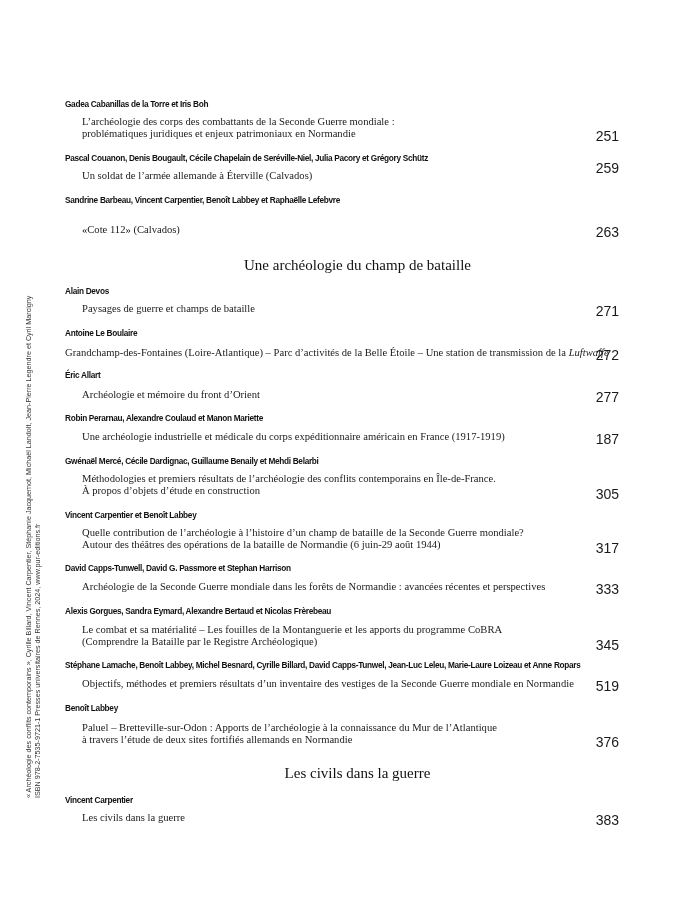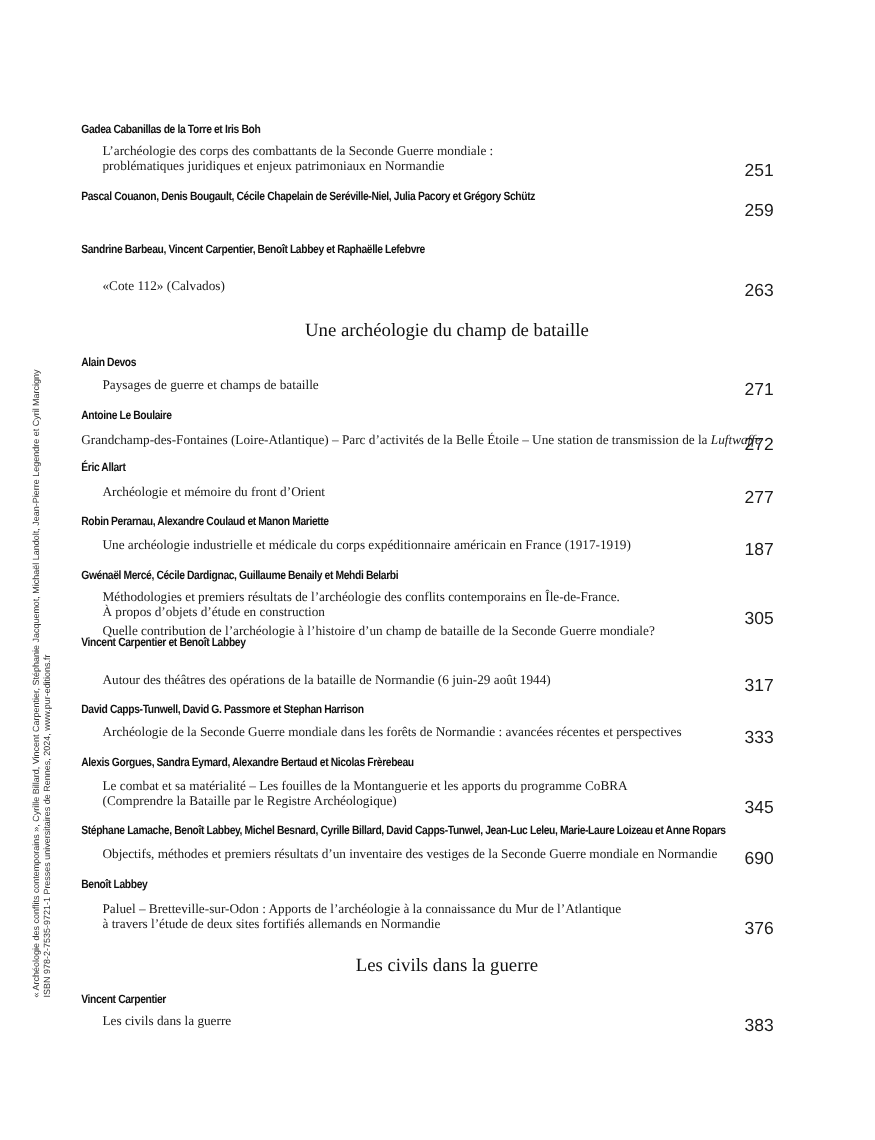--- a/index.html
+++ b/index.html
@@ -81,20 +81,21 @@
     <div>« Archéologie des conflits contemporains », Cyrille Billard, Vincent Carpentier, Stéphanie Jacquemot, Michaël Landolt, Jean-Pierre Legendre et Cyril Marcigny</div>
     <div>ISBN 978-2-7535-9721-1 Presses universitaires de Rennes, 2024, www.pur-editions.fr</div>
   </div>
 
   <div class="author" style="top:98px">Gadea Cabanillas de la Torre et Iris Boh</div>
   <div class="title" style="top:116px">L’archéologie des corps des combattants de la Seconde Guerre mondiale :</div>
   <div class="title" style="top:128px">problématiques juridiques et enjeux patrimoniaux en Normandie</div>
   <div class="pagenum" style="top:128px">251</div>
 
   <div class="author" style="top:152px">Pascal Couanon, Denis Bougault, Cécile Chapelain de Seréville-Niel, Julia Pacory et Grégory Schütz</div>
+  <div class="title" style="top:170px">Un soldat de l’armée allemande à Éterville (Calvados)</div>
   <div class="pagenum" style="top:160px">259</div>
 
   <div class="author" style="top:194px">Sandrine Barbeau, Vincent Carpentier,  Benoît Labbey et Raphaëlle Lefebvre</div>
   <div class="title" style="top:224px">«Cote 112» (Calvados)</div>
   <div class="pagenum" style="top:224px">263</div>
 
   <div class="section-heading" style="top:257px">Une archéologie du champ de bataille</div>
 
   <div class="author" style="top:285px">Alain Devos</div>
   <div class="title" style="top:303px">Paysages de guerre et champs de bataille</div>
@@ -111,36 +112,36 @@
   <div class="author" style="top:412px">Robin Perarnau,  Alexandre Coulaud et Manon Mariette</div>
   <div class="title" style="top:431px">Une archéologie industrielle et médicale du corps expéditionnaire américain en France (1917-1919)</div>
   <div class="pagenum" style="top:431px">187</div>
 
   <div class="author" style="top:455px">Gwénaël Mercé, Cécile Dardignac, Guillaume Benaily et Mehdi Belarbi</div>
   <div class="title" style="top:473px">Méthodologies et premiers résultats de l’archéologie des conflits contemporains en Île-de-France.</div>
   <div class="title" style="top:485px">À propos d’objets d’étude en construction</div>
   <div class="pagenum" style="top:486px">305</div>
 
   <div class="author" style="top:509px">Vincent Carpentier et Benoît Labbey</div>
-  <div class="title" style="top:500px">Quelle contribution de l’archéologie à l’histoire d’un champ de bataille de la Seconde Guerre mondiale?</div>
+  <div class="title" style="top:527px">Quelle contribution de l’archéologie à l’histoire d’un champ de bataille de la Seconde Guerre mondiale?</div>
   <div class="title" style="top:539px">Autour des théâtres des opérations de la bataille de Normandie (6 juin-29 août 1944)</div>
   <div class="pagenum" style="top:540px">317</div>
 
   <div class="author" style="top:562px">David Capps-Tunwell, David G. Passmore et Stephan Harrison</div>
   <div class="title" style="top:581px">Archéologie de la Seconde Guerre mondiale dans les forêts de Normandie : avancées récentes et perspectives</div>
   <div class="pagenum" style="top:581px">333</div>
 
   <div class="author" style="top:605px">Alexis Gorgues,  Sandra Eymard, Alexandre Bertaud et Nicolas Frèrebeau</div>
   <div class="title" style="top:624px">Le combat et sa matérialité – Les fouilles de la Montanguerie et les apports du programme CoBRA</div>
   <div class="title" style="top:636px">(Comprendre la Bataille par le Registre Archéologique)</div>
   <div class="pagenum" style="top:637px">345</div>
 
   <div class="author" style="top:659px">Stéphane Lamache, Benoît Labbey, Michel Besnard, Cyrille Billard, David Capps-Tunwel,  Jean-Luc Leleu, Marie-Laure Loizeau et Anne Ropars</div>
   <div class="title" style="top:678px">Objectifs, méthodes et premiers résultats d’un inventaire des vestiges de la Seconde Guerre mondiale en Normandie</div>
-  <div class="pagenum" style="top:678px">690</div>
+  <div class="pagenum" style="top:678px">519</div>
 
   <div class="author" style="top:702px">Benoît Labbey</div>
   <div class="title" style="top:722px">Paluel – Bretteville-sur-Odon : Apports de l’archéologie à la connaissance du Mur de l’Atlantique</div>
   <div class="title" style="top:734px">à travers l’étude de deux sites fortifiés allemands en Normandie</div>
   <div class="pagenum" style="top:734px">376</div>
 
   <div class="section-heading" style="top:765px">Les civils dans la guerre</div>
 
   <div class="author" style="top:794px">Vincent Carpentier</div>
   <div class="title" style="top:812px">Les civils dans la guerre</div>

